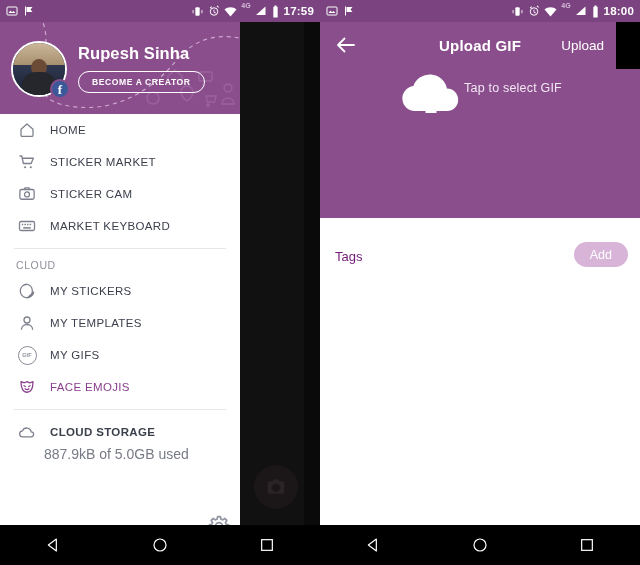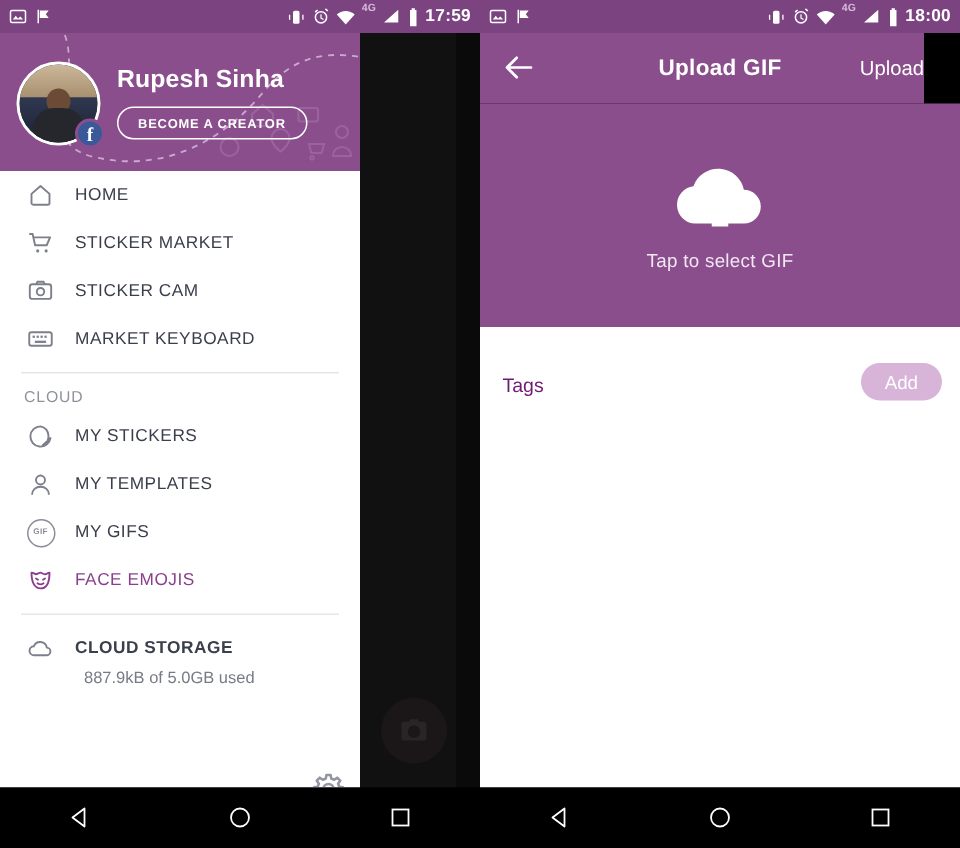--- a/index.html
+++ b/index.html
@@ -53,37 +53,37 @@
                font-weight:bold;letter-spacing:.55px;display:flex;align-items:center;}
 
   
   .menu{position:absolute;left:0;top:92px;width:240px;}
   .mi{display:flex;align-items:center;height:32px;padding-left:16px;box-sizing:border-box;}
   .mi .mi-ico{width:22px;height:22px;display:flex;align-items:center;justify-content:center;flex:0 0 22px;}
   .mi .mi-lbl{margin-left:12px;font-size:11.5px;color:#3a3f4b;letter-spacing:.35px;}
   .mi.active .mi-lbl{color:#8A3F8E;}
   .divider{height:1px;background:#e6e6ea;margin:6px 14px 0 14px;}
   .section-hdr{font-size:10.5px;color:#8f919b;letter-spacing:.6px;padding:10px 0 4px 16px;}
-  .storage-sub{font-size:11px;color:#777b86;padding-left:56px;margin-top:-2px;}
+  .storage-sub{font-size:14px;color:#777b86;padding-left:44px;margin-top:-2px;}
   .gear{position:absolute;left:207px;top:492px;width:24px;height:24px;}
 
   .gif-circle{width:17px;height:17px;border-radius:50%;border:1.3px solid #8a8d98;
               display:flex;align-items:center;justify-content:center;
               font-size:5.4px;font-weight:bold;color:#8a8d98;letter-spacing:.2px;}
 
   
   .r-appbar{position:absolute;left:0;top:22px;width:296px;height:47px;background:#8A4E8C;}
   .r-back{position:absolute;left:14px;top:11px;width:24px;height:24px;}
   .r-title{position:absolute;left:0;top:0;width:320px;height:47px;
            display:flex;align-items:center;justify-content:center;
            color:#fff;font-size:15px;font-weight:bold;letter-spacing:.2px;}
-  .r-action{position:absolute;right:0;top:0;height:47px;display:flex;align-items:center;
+  .r-action{position:absolute;right:12px;top:0;height:47px;display:flex;align-items:center;
             color:#fff;font-size:13.5px;margin-left:27px;}
   .r-hero{position:absolute;left:0;top:69px;width:320px;height:149px;background:#8A4E8C;
-          display:flex;flex-direction:column;align-items:center;justify-content:center;}
+          display:flex;justify-content:center;}
   .r-hero .hero-lbl{color:#f3e7f4;font-size:12.5px;margin-top:12px;letter-spacing:.2px;}
   .r-body{position:absolute;left:0;top:218px;width:320px;height:307px;background:#fff;}
   .tags-row{position:absolute;left:0;top:18px;width:320px;height:40px;display:flex;align-items:center;}
   .tags-ph{margin-left:15px;color:#701a75;font-size:13px;}
   .add-btn{position:absolute;right:12px;top:6px;height:25px;padding:0 16px;border-radius:13px;
            background:#D8B4D8;color:#fff;font-size:12.5px;display:flex;align-items:center;}
 
   
   .navbar{position:absolute;left:0;top:525px;width:320px;height:40px;background:#000;
           display:flex;align-items:center;justify-content:space-around;}

